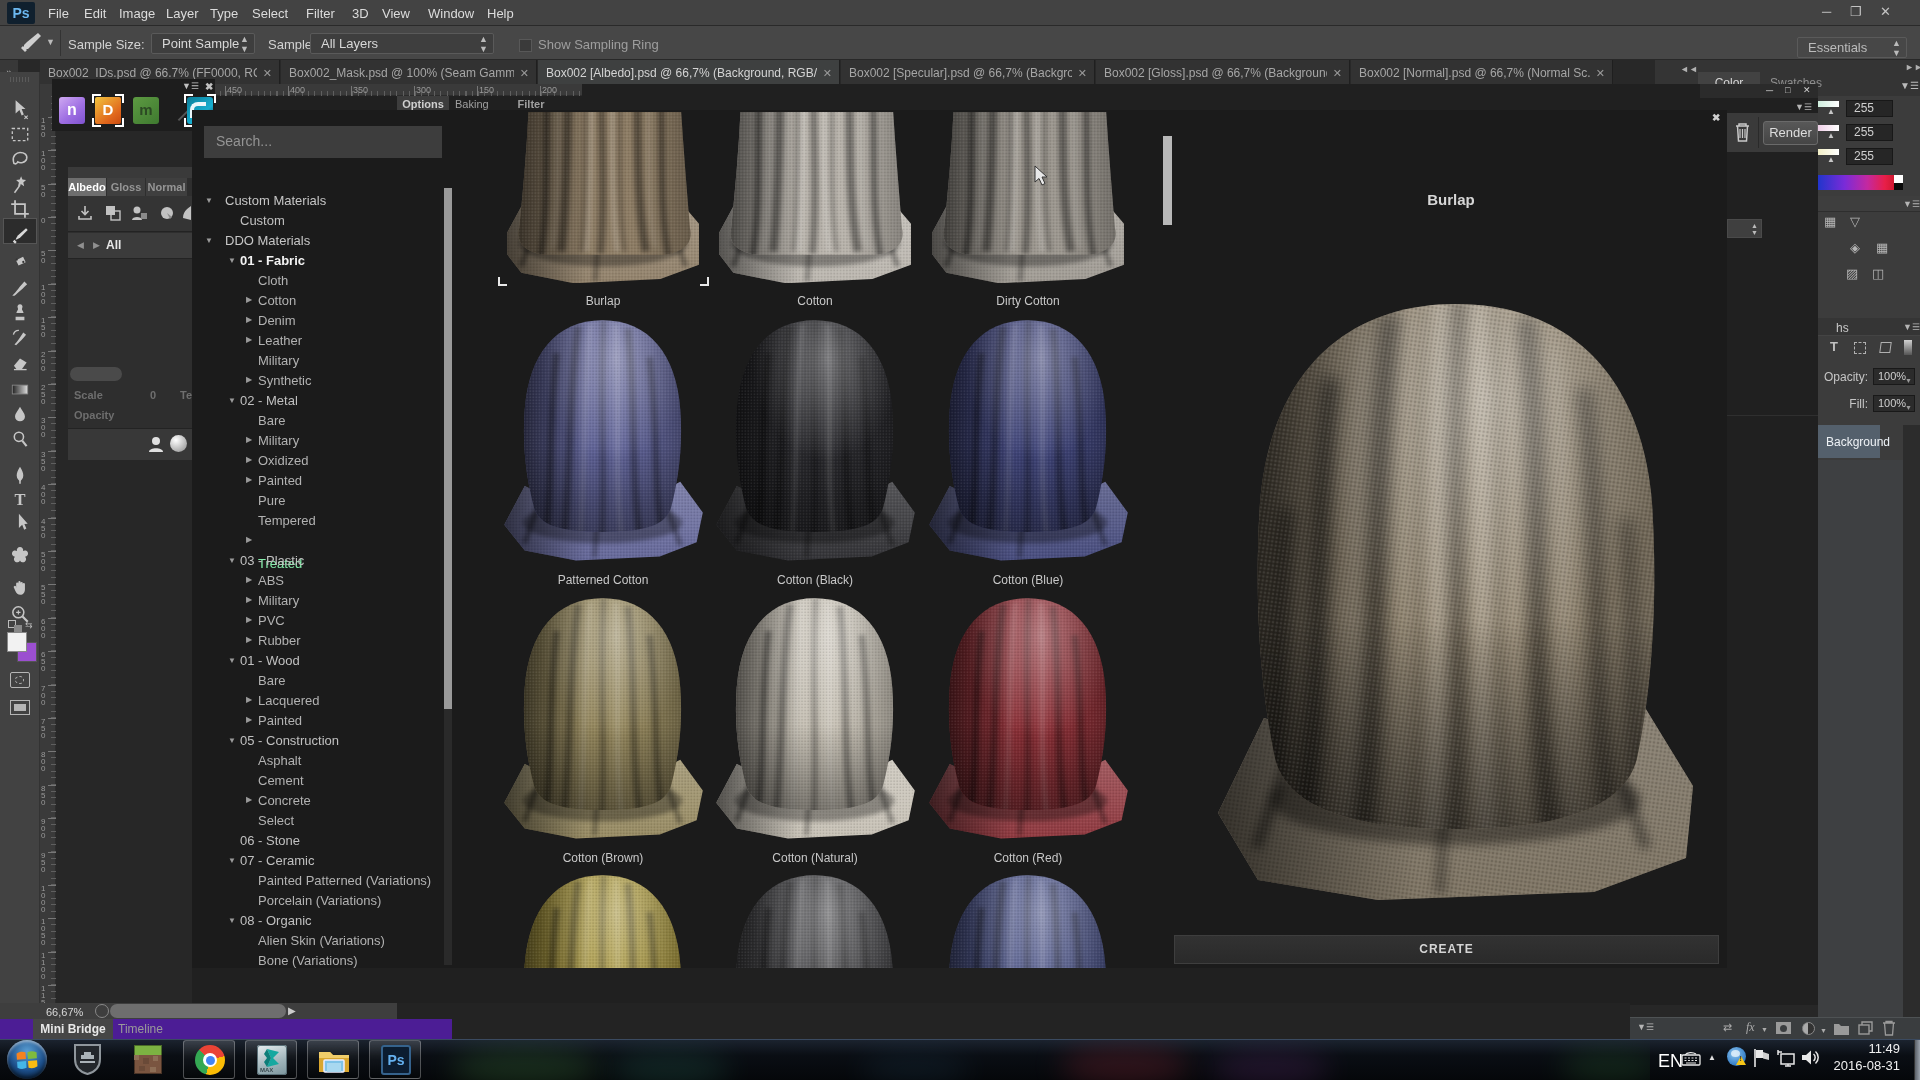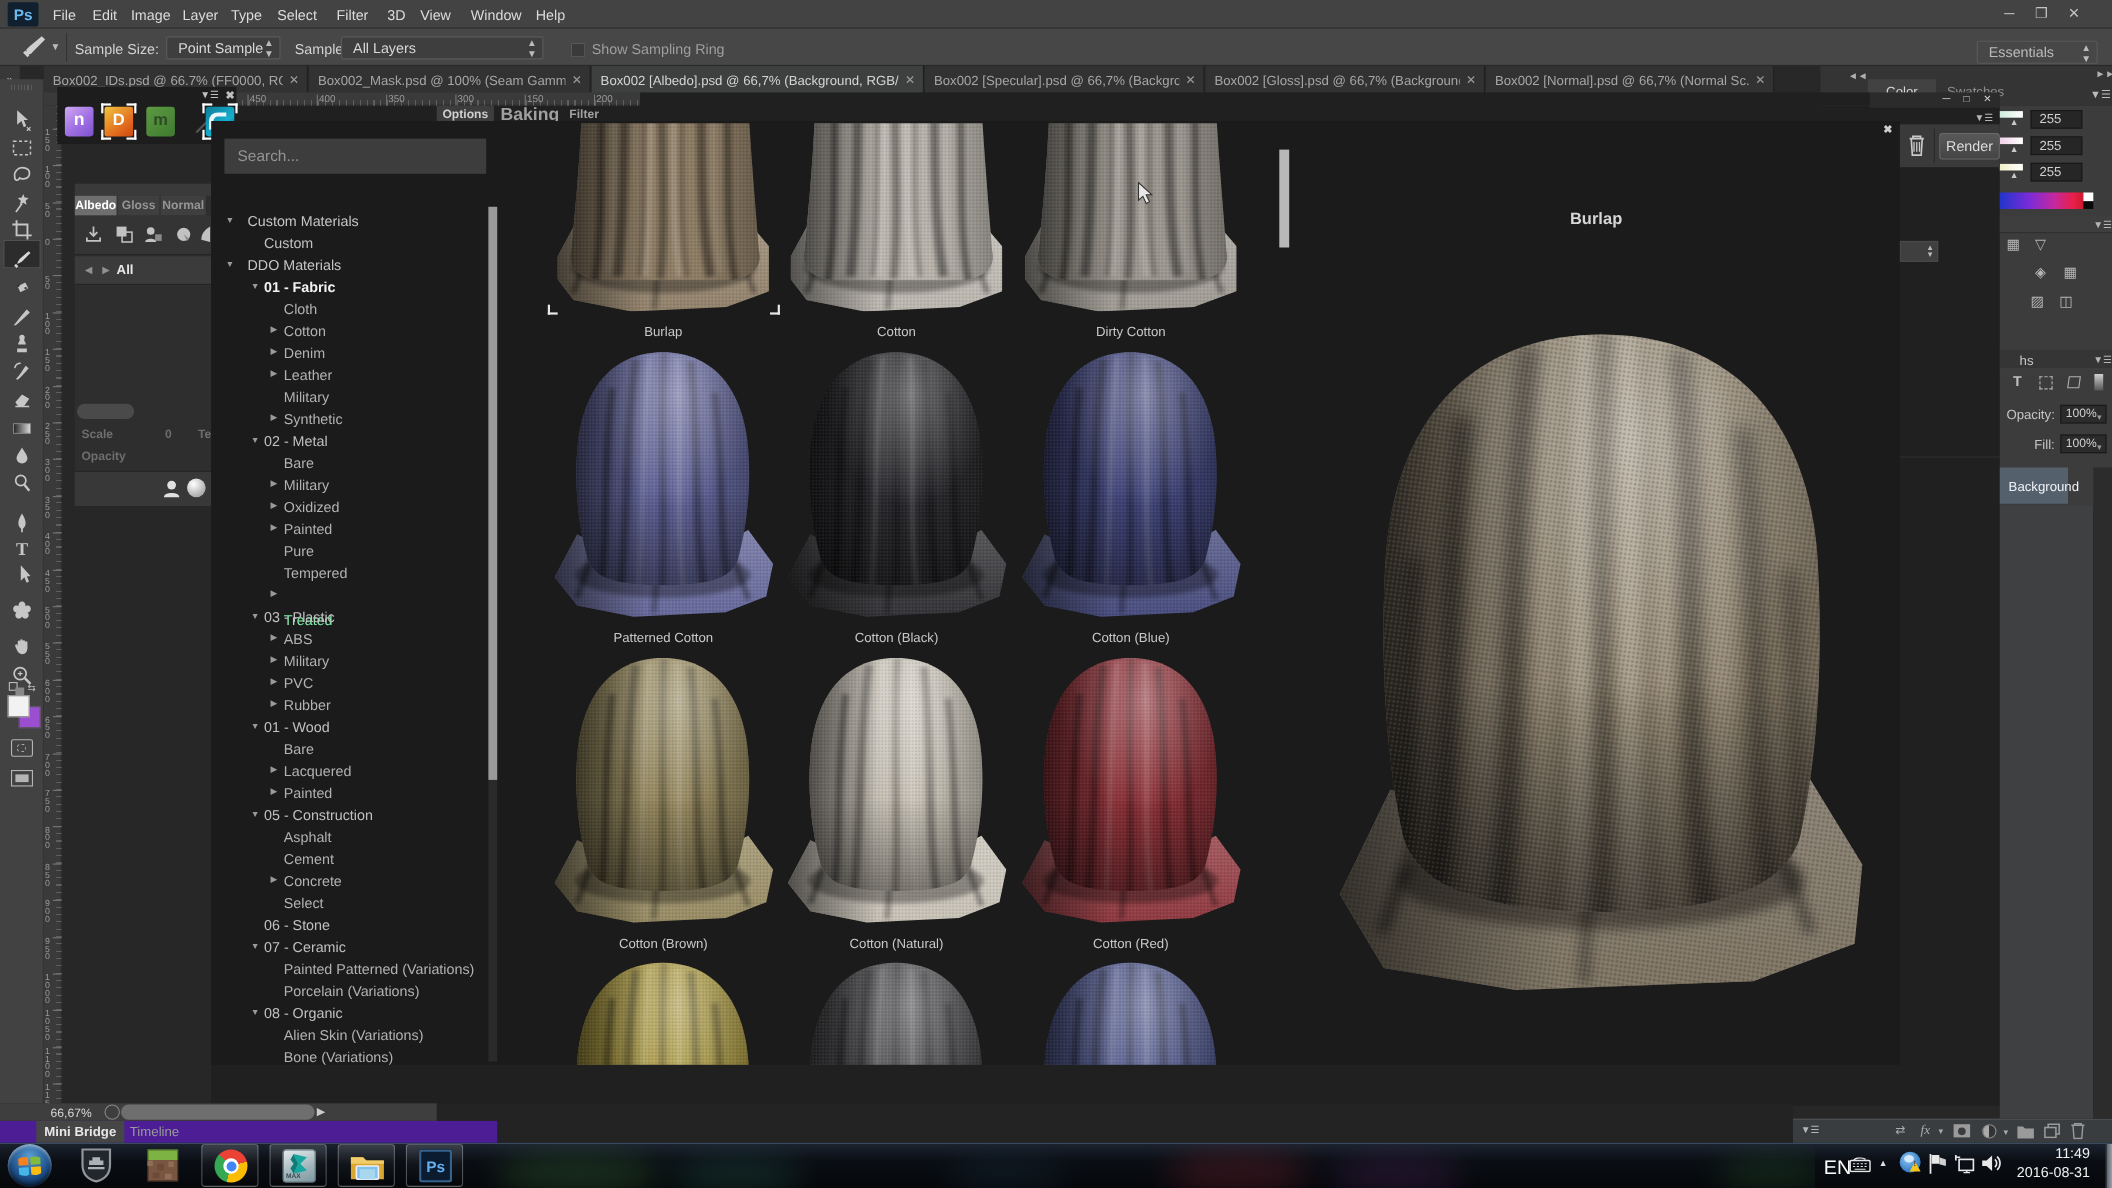--- a/index.html
+++ b/index.html
@@ -455,21 +455,21 @@
  <div class="abs" style="left:0;top:329px;width:62px;height:33px;background:#54606c;color:#eef2f6;font-size:12px">
       <span style="position:absolute;left:8px;top:10px">Background</span>
     </div>
 </div>
 <div class="abs" id="layers"></div>
 <div class="abs" id="rstrip"></div>
 
 <div class="abs" style="left:582px;top:84px;width:1118px;height:12px;background:#202020"></div>
 
 <div class="abs" style="left:397px;top:96px;width:52px;height:17px;background:#3d3d3d;color:#cfcfcf;font-size:11px;font-weight:bold;text-align:center;line-height:17px">Options</div>
-<div class="abs" style="left:455px;top:96px;width:46px;height:17px;color:#a0a0a0;font-size:16px;font-weight:bold;text-align:center;line-height:17px">Baking</div>
+<div class="abs" style="left:455px;top:96px;width:46px;height:17px;color:#a0a0a0;font-size:11px;font-weight:normal;text-align:left;line-height:17px">Baking</div>
 <div class="abs" style="left:508px;top:96px;width:46px;height:17px;color:#a0a0a0;font-size:11px;font-weight:bold;text-align:center;line-height:17px">Filter</div>
 
 <div class="abs" style="left:68px;top:167px;width:124px;height:293px;background:#2e2e2e">
  <div class="abs" style="left:0;top:0;width:124px;height:11px;background:#3a3a3a"></div>
  <div class="abs" style="left:0;top:11px;width:38px;height:18px;background:#6e6e6e;color:#fff;font-size:11px;font-weight:bold;text-align:center;line-height:18px">Albedo</div>
  <div class="abs" style="left:39px;top:11px;width:38px;height:18px;background:#3f3f3f;color:#969696;font-size:11px;font-weight:bold;text-align:center;line-height:18px">Gloss</div>
  <div class="abs" style="left:78px;top:11px;width:41px;height:18px;background:#3f3f3f;color:#969696;font-size:11px;font-weight:bold;text-align:center;line-height:18px">Normal</div>
  <div class="abs" style="left:0;top:29px;width:124px;height:36px;background:#343434;border-bottom:1px solid #232323">
   <svg class="abs" style="left:8px;top:8px" width="18" height="18" viewBox="0 0 18 18">
         <path d="M9 2 v8 M5.5 7 L9 10.5 L12.5 7 M3 12 v3 h12 v-3" stroke="#c2c2c2" stroke-width="1.6" fill="none"></path>
@@ -727,20 +727,21 @@
   </g>
  </g>
  <path d="M44 215 C54 90 125 16 240 16 L240 541 C140 541 71 521 59 470 C44 400 38 310 44 215 Z" fill="url(#gL)" opacity=".55"></path>
  <use href="#bigdome" fill="url(#gT)"></use>
  <use href="#bigdome" fill="url(#gL)"></use>
  <use href="#bigdome" fill="url(#gR)"></use>
  <use href="#bigdome" fill="url(#gB)"></use>
  <use href="#bigdome" fill="url(#gB)" opacity=".6"></use>
  <use href="#bigdome" fill="url(#wv2)"></use>
 </svg>
+<div class="abs" style="left:982px;top:825px;width:545px;height:29px;background:linear-gradient(#323232,#2a2a2a);border:1px solid #3e3e3e;text-align:center;line-height:27px;font-size:12px;font-weight:bold;letter-spacing:1px;color:#d4d4d4">CREATE</div>
 <span class="abs" style="left:1520px;top:2px;color:#cfcfcf;font-size:10px;font-weight:bold">✖</span>
 <svg class="abs" style="left:840px;top:55px" width="18" height="24" viewBox="0 0 18 24">
       <path d="M3 1 L3 17 L7 13.5 L10 20 L13 18.5 L10 12 L15 12 Z" fill="#e8e8e8" stroke="#333" stroke-width="1"></path>
     </svg>
 </div>
 
 <div class="abs" id="taskbar">
 <div class="abs" style="left:0;top:0;width:1920px;height:1px;background:#3a4a60"></div>
 
 <div class="abs" style="left:420px;top:1px;width:1230px;height:40px;overflow:hidden">

